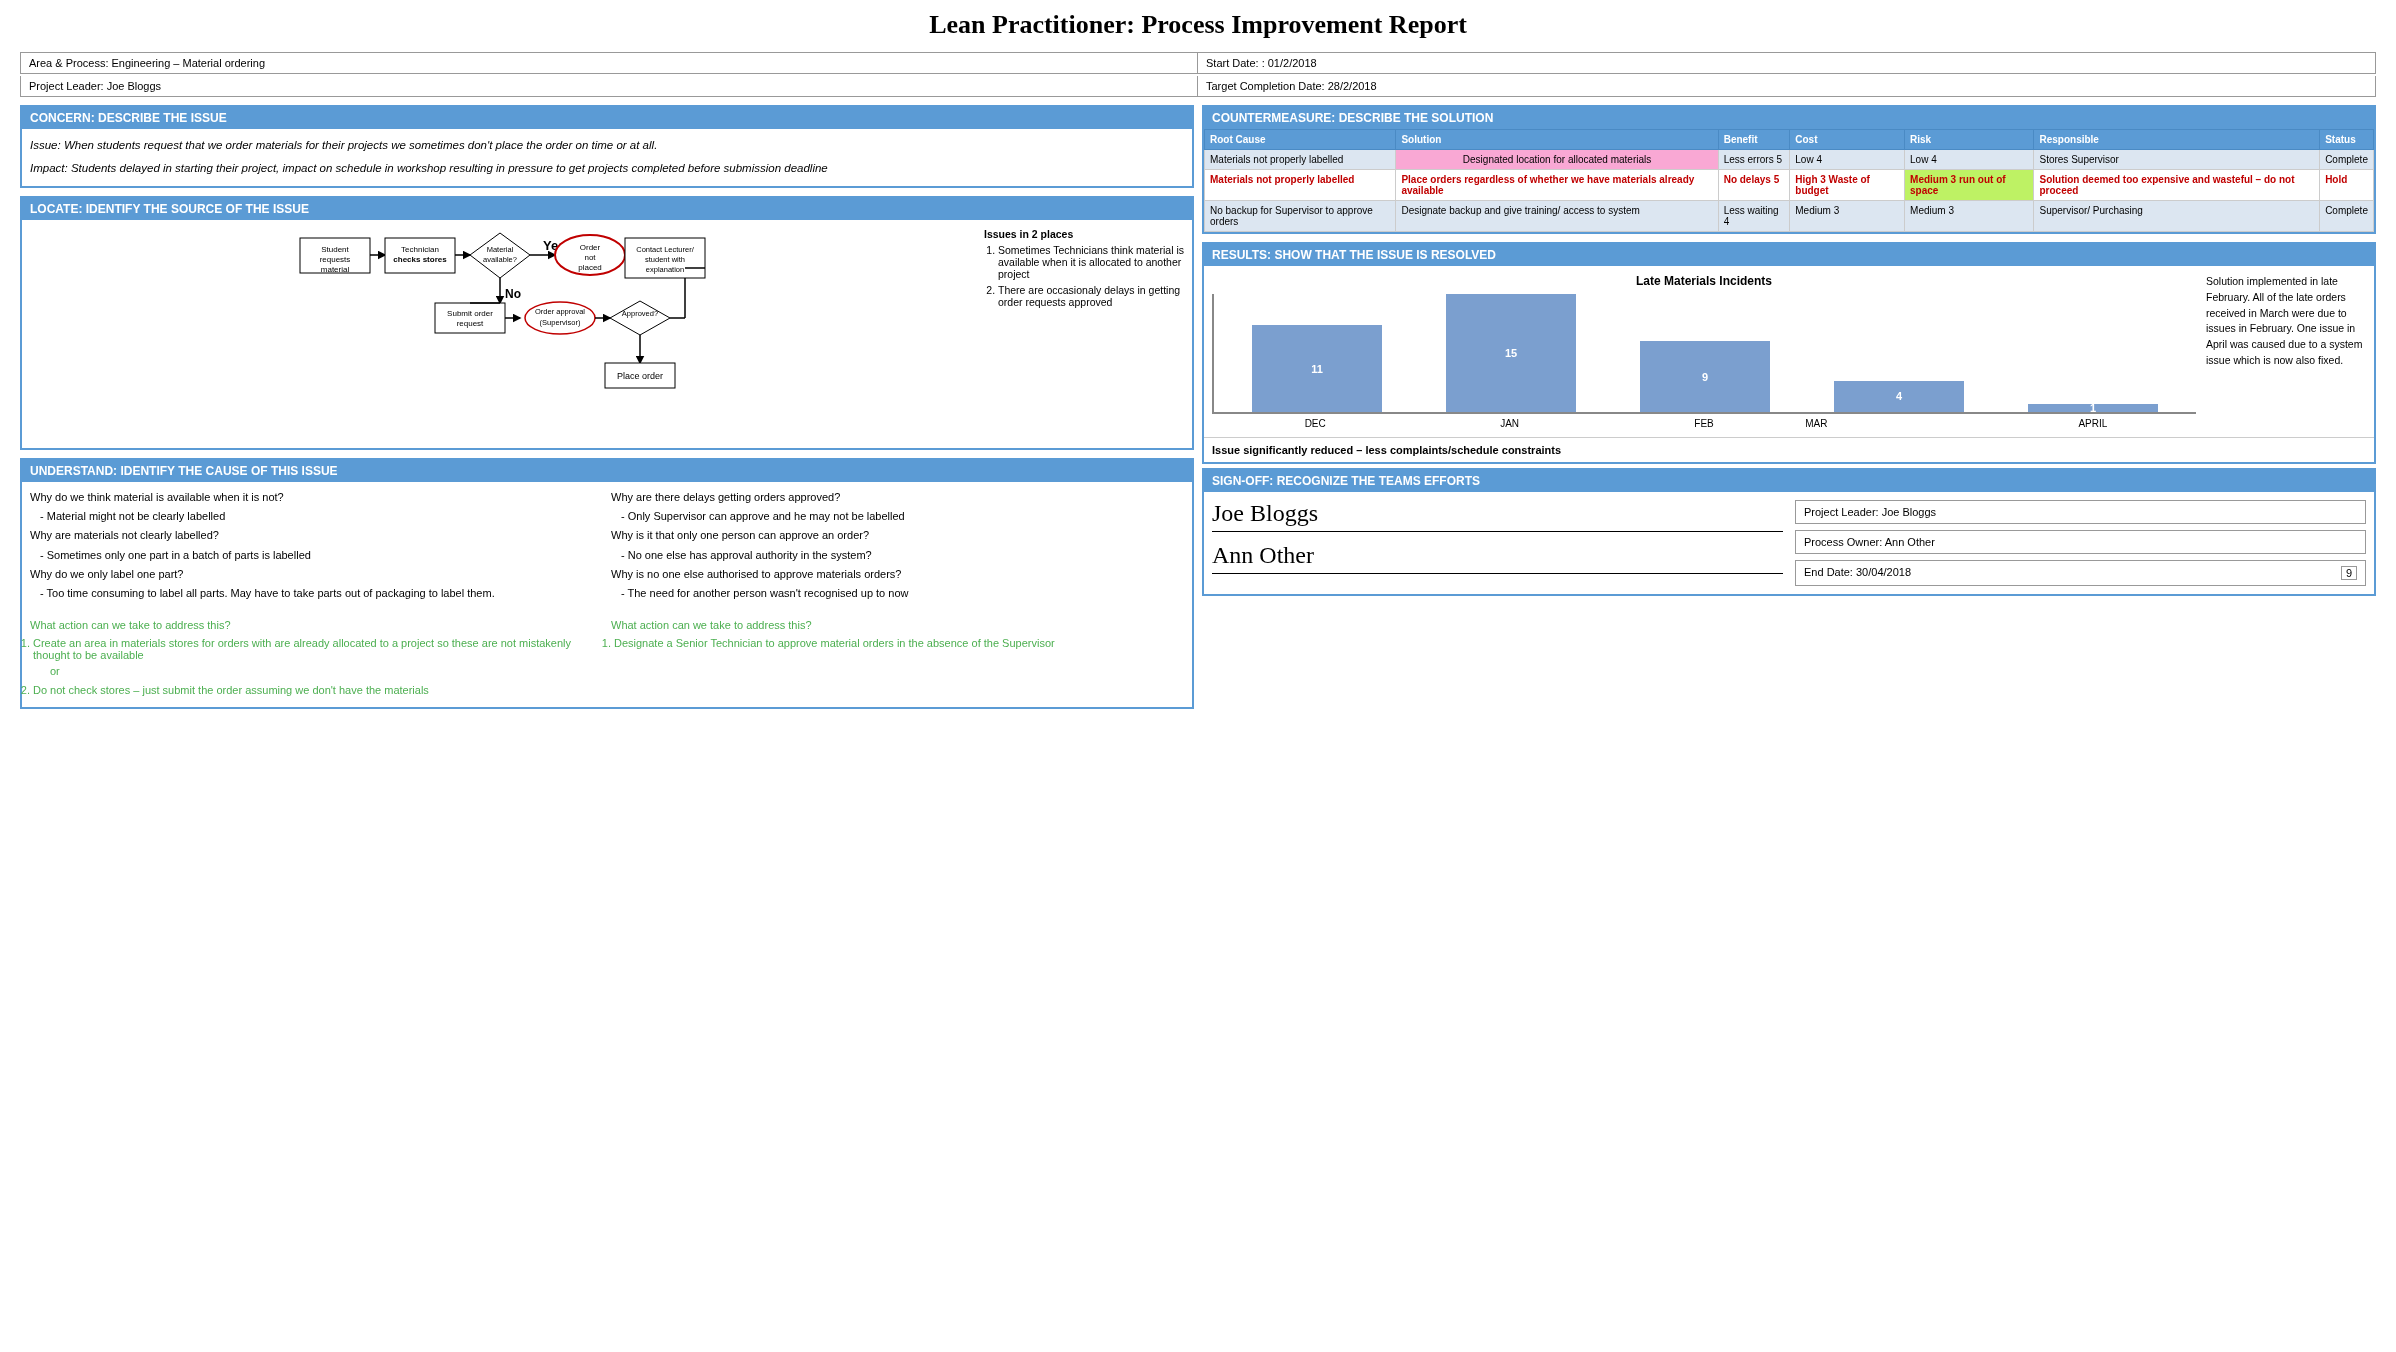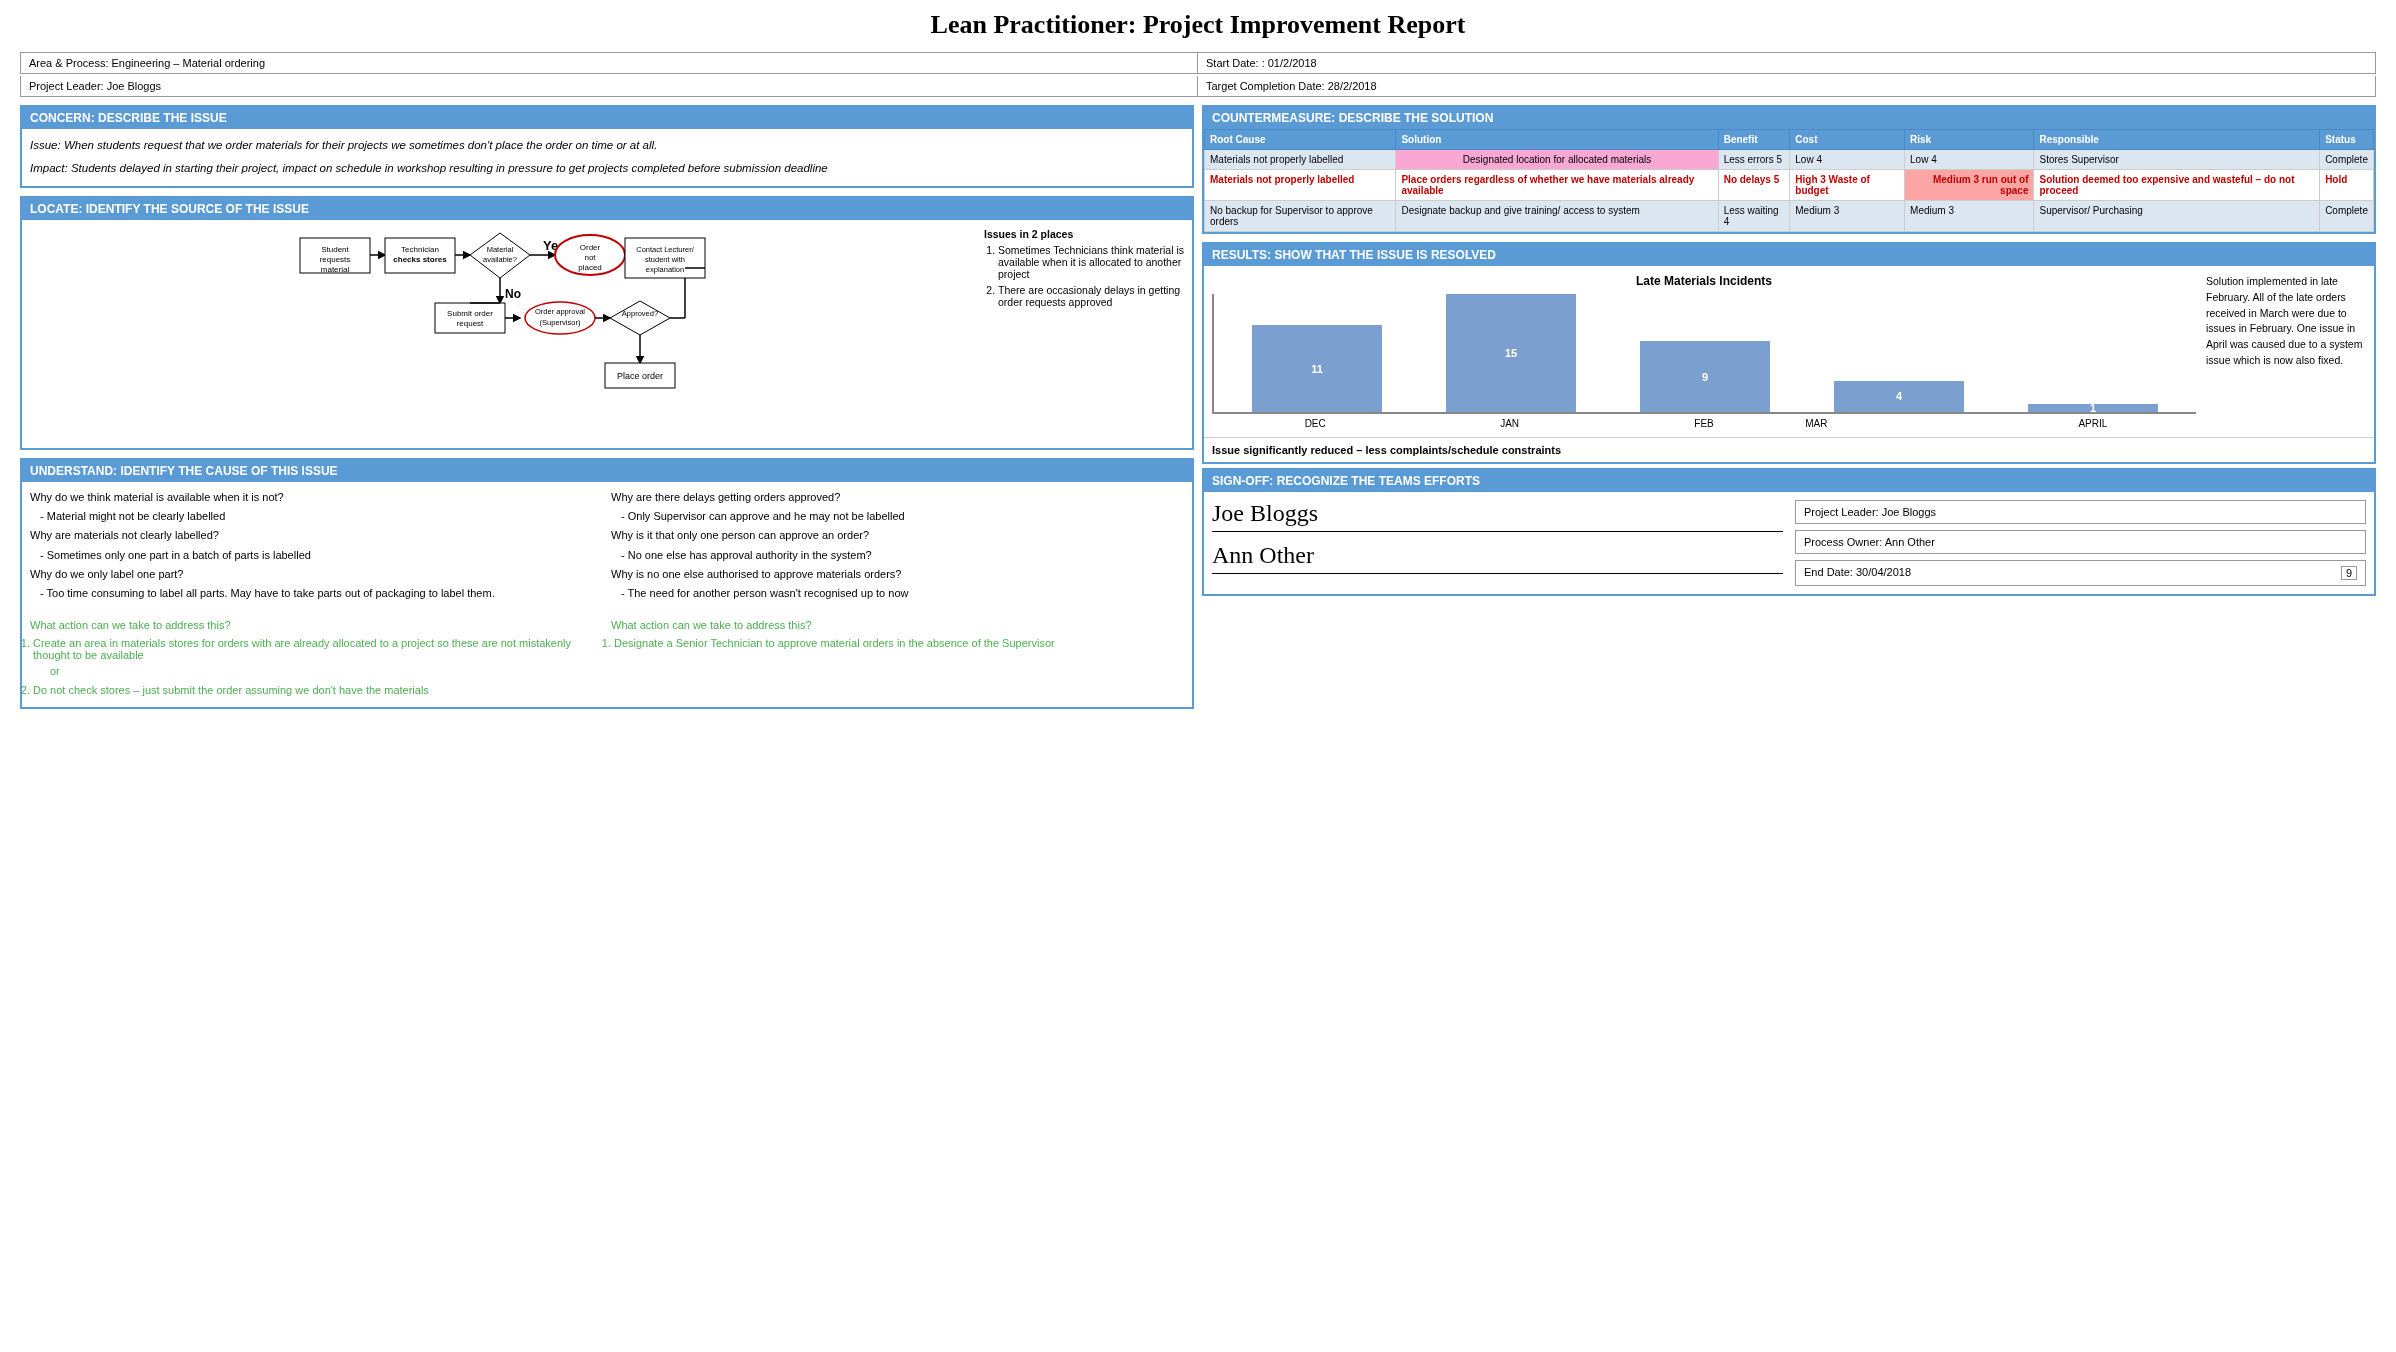--- a/index.html
+++ b/index.html
@@ -196,21 +196,21 @@
     }
     .field-box {
       border: 1px solid #999;
       padding: 5px 8px;
       font-size: 11px;
     }
   </style>
 </head>
 <body>
 
-<h1 class="main-title">Lean Practitioner: Project Improvement Report</h1>
+<h1 class="main-title">Lean Practitioner: Process Improvement Report</h1>
 
 <div class="top-meta">
   <div class="meta-cell">Area &amp; Process: Engineering – Material ordering</div>
   <div class="meta-cell">Start Date: : 01/2/2018</div>
 </div>
 <div class="meta-row2">
   <div class="meta-cell">Project Leader: Joe Bloggs</div>
   <div class="meta-cell">Target Completion Date: 28/2/2018</div>
 </div>
 
@@ -380,21 +380,21 @@
               <td style="background: rgb(220, 230, 241); padding: 4px 5px; border: 1px solid rgb(204, 204, 204); vertical-align: top; font-size: 10px;">Low 4</td>
               <td style="background: rgb(220, 230, 241); padding: 4px 5px; border: 1px solid rgb(204, 204, 204); vertical-align: top; font-size: 10px;">Low 4</td>
               <td style="background: rgb(220, 230, 241); padding: 4px 5px; border: 1px solid rgb(204, 204, 204); vertical-align: top; font-size: 10px;">Stores Supervisor</td>
               <td style="background: rgb(220, 230, 241); padding: 4px 5px; border: 1px solid rgb(204, 204, 204); vertical-align: top; font-size: 10px;">Complete</td>
             </tr>
             <tr>
               <td style="background: rgb(255, 255, 255); padding: 4px 5px; border: 1px solid rgb(204, 204, 204); vertical-align: top; font-size: 10px; color: rgb(192, 0, 0); font-weight: bold;">Materials not properly labelled</td>
               <td style="background: rgb(255, 255, 255); padding: 4px 5px; border: 1px solid rgb(204, 204, 204); vertical-align: top; font-size: 10px; color: rgb(192, 0, 0); font-weight: bold;">Place orders regardless of whether we have materials already available</td>
               <td style="background: rgb(255, 255, 255); padding: 4px 5px; border: 1px solid rgb(204, 204, 204); vertical-align: top; font-size: 10px; color: rgb(192, 0, 0); font-weight: bold;">No delays 5</td>
               <td style="background: rgb(255, 255, 255); padding: 4px 5px; border: 1px solid rgb(204, 204, 204); vertical-align: top; font-size: 10px; color: rgb(192, 0, 0); font-weight: bold;">High 3 Waste of budget</td>
-              <td style="background: #fca5a5; padding: 4px 5px; border: 1px solid rgb(204, 204, 204); vertical-align: top; font-size: 10px; color: rgb(192, 0, 0); font-weight: bold; text-align: right;">Medium 3 run out of space</td>
+              <td style="background: #bef264; padding: 4px 5px; border: 1px solid rgb(204, 204, 204); vertical-align: top; font-size: 10px; color: rgb(192, 0, 0); font-weight: bold;">Medium 3 run out of space</td>
               <td style="background: rgb(255, 255, 255); padding: 4px 5px; border: 1px solid rgb(204, 204, 204); vertical-align: top; font-size: 10px; color: rgb(192, 0, 0); font-weight: bold;">Solution deemed too expensive and wasteful – do not proceed</td>
               <td style="background: rgb(255, 255, 255); padding: 4px 5px; border: 1px solid rgb(204, 204, 204); vertical-align: top; font-size: 10px; color: rgb(192, 0, 0); font-weight: bold;">Hold</td>
             </tr>
             <tr>
               <td style="background: rgb(220, 230, 241); padding: 4px 5px; border: 1px solid rgb(204, 204, 204); vertical-align: top; font-size: 10px;">No backup for Supervisor to approve orders</td>
               <td style="background: rgb(220, 230, 241); padding: 4px 5px; border: 1px solid rgb(204, 204, 204); vertical-align: top; font-size: 10px;">Designate backup and give training/ access to system</td>
               <td style="background: rgb(220, 230, 241); padding: 4px 5px; border: 1px solid rgb(204, 204, 204); vertical-align: top; font-size: 10px;">Less waiting 4</td>
               <td style="background: rgb(220, 230, 241); padding: 4px 5px; border: 1px solid rgb(204, 204, 204); vertical-align: top; font-size: 10px;">Medium 3</td>
               <td style="background: rgb(220, 230, 241); padding: 4px 5px; border: 1px solid rgb(204, 204, 204); vertical-align: top; font-size: 10px;">Medium 3</td>
               <td style="background: rgb(220, 230, 241); padding: 4px 5px; border: 1px solid rgb(204, 204, 204); vertical-align: top; font-size: 10px;">Supervisor/ Purchasing</td>

